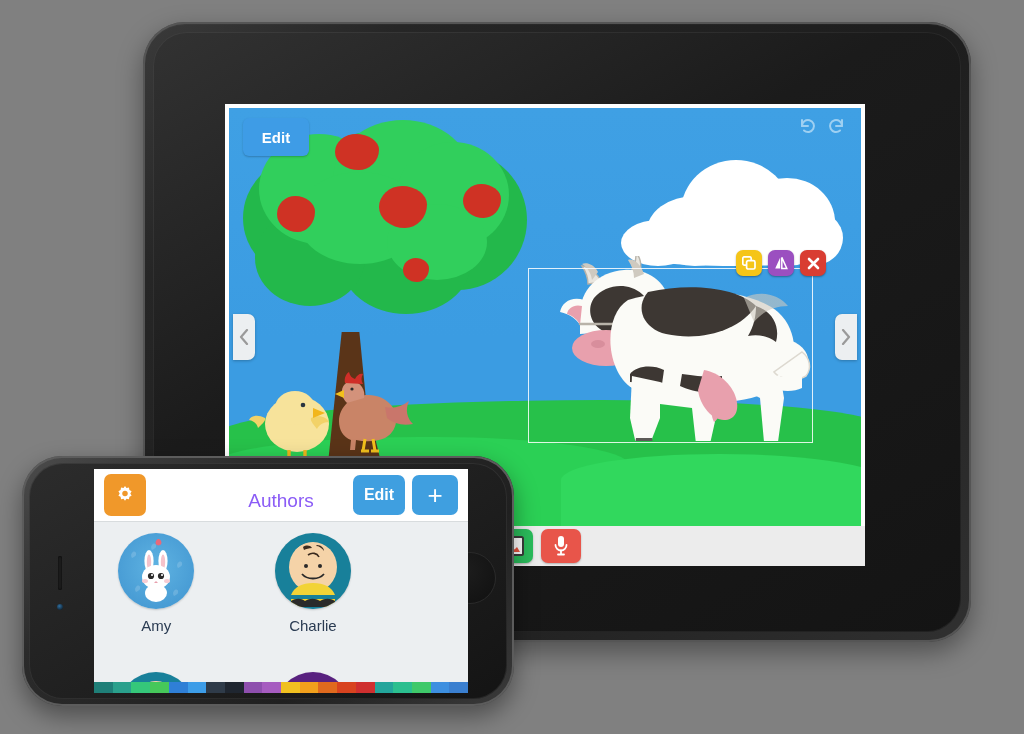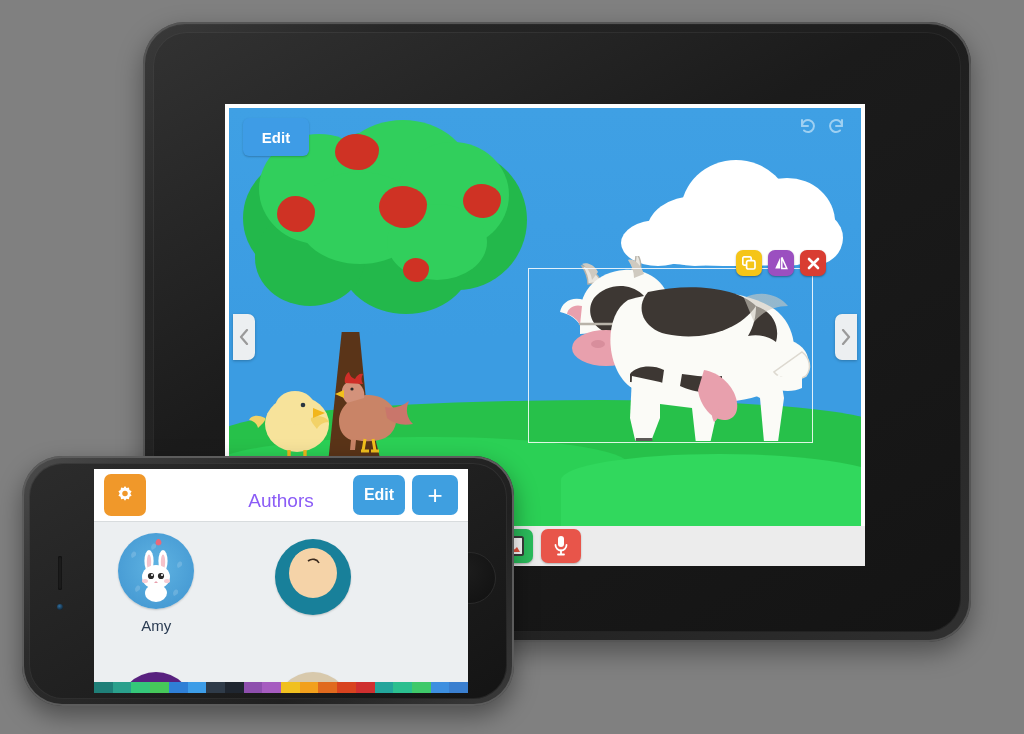--- a/index.html
+++ b/index.html
@@ -427,20 +427,38 @@
               <circle cx="44" cy="42" r="1.1" fill="#fff"></circle>
               <path d="M38 48l-2 2h4z" fill="#e8a0ad"></path>
               <ellipse cx="27" cy="48" rx="3" ry="2" fill="#f7cdd4"></ellipse>
               <ellipse cx="49" cy="48" rx="3" ry="2" fill="#f7cdd4"></ellipse>
             </svg>
           </div>
           <div class="av-name">Amy</div>
         </div>
 
 
+        <div class="auth">
+          <div class="av" style="background:#18809a;">
+            <svg width="76" height="76" viewBox="0 0 76 76">
+              <ellipse cx="38" cy="34" rx="24" ry="25" fill="#f5d3a8"></ellipse>
+              <path d="M20 18c4-6 12-9 19-8 7 1 12 5 14 9-6-3-12-4-18-3-6 1-11 2-15 2z" fill="#f5d3a8"></path>
+              <path d="M28 14c3-2 7-2 9 1-3 0-6 1-8 2z" fill="#3b2b1f"></path>
+              <path d="M42 12c4 0 7 3 7 6-2-3-5-5-8-5z" fill="#3b2b1f"></path>
+              <path d="M33 22c4-3 9-2 11 2" stroke="#3b2b1f" stroke-width="1.6" fill="none"></path>
+              <circle cx="31" cy="33" r="2" fill="#2a2a2a"></circle>
+              <circle cx="45" cy="33" r="2" fill="#2a2a2a"></circle>
+              <path d="M27 41c5 6 17 6 22 0" stroke="#2a2a2a" stroke-width="1.8" fill="none"></path>
+              <path d="M16 62c3-8 11-12 22-12s19 4 22 12z" fill="#f2d336"></path>
+              <path d="M16 66h44v8H16z" fill="#f2d336"></path>
+              <path d="M16 68c5-3 10-3 14 0 5-3 10-3 15 0 5-3 10-3 15 0v6H16z" fill="#2a2a2a"></path>
+            </svg>
+          </div>
+          <div class="av-name">Charlie</div>
+        </div>
 
         <div class="auth" style="margin-top:6px;">
           <div class="av" style="background:#18809a;">
             <svg width="76" height="76" viewBox="0 0 76 76">
               <ellipse cx="38" cy="34" rx="24" ry="25" fill="#f5d3a8"></ellipse>
               <path d="M20 18c4-6 12-9 19-8 7 1 12 5 14 9-6-3-12-4-18-3-6 1-11 2-15 2z" fill="#f5d3a8"></path>
               <path d="M33 22c4-3 9-2 11 2" stroke="#3b2b1f" stroke-width="1.6" fill="none"></path>
             </svg>
           </div>
         </div>

